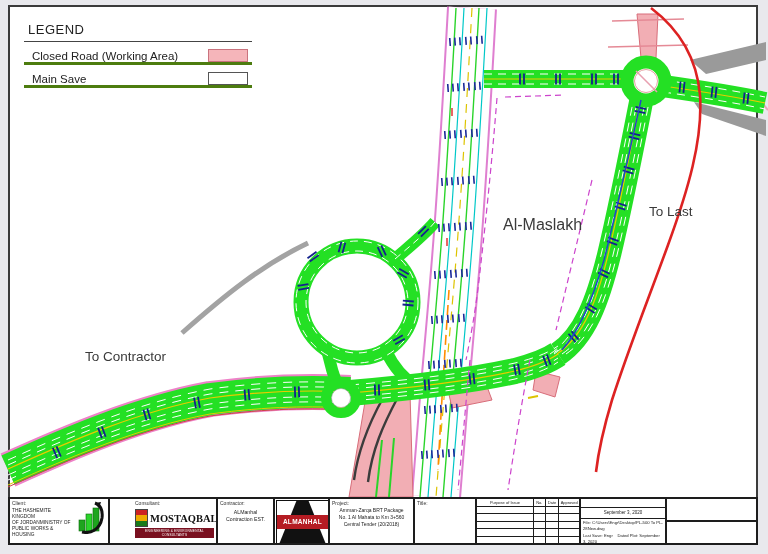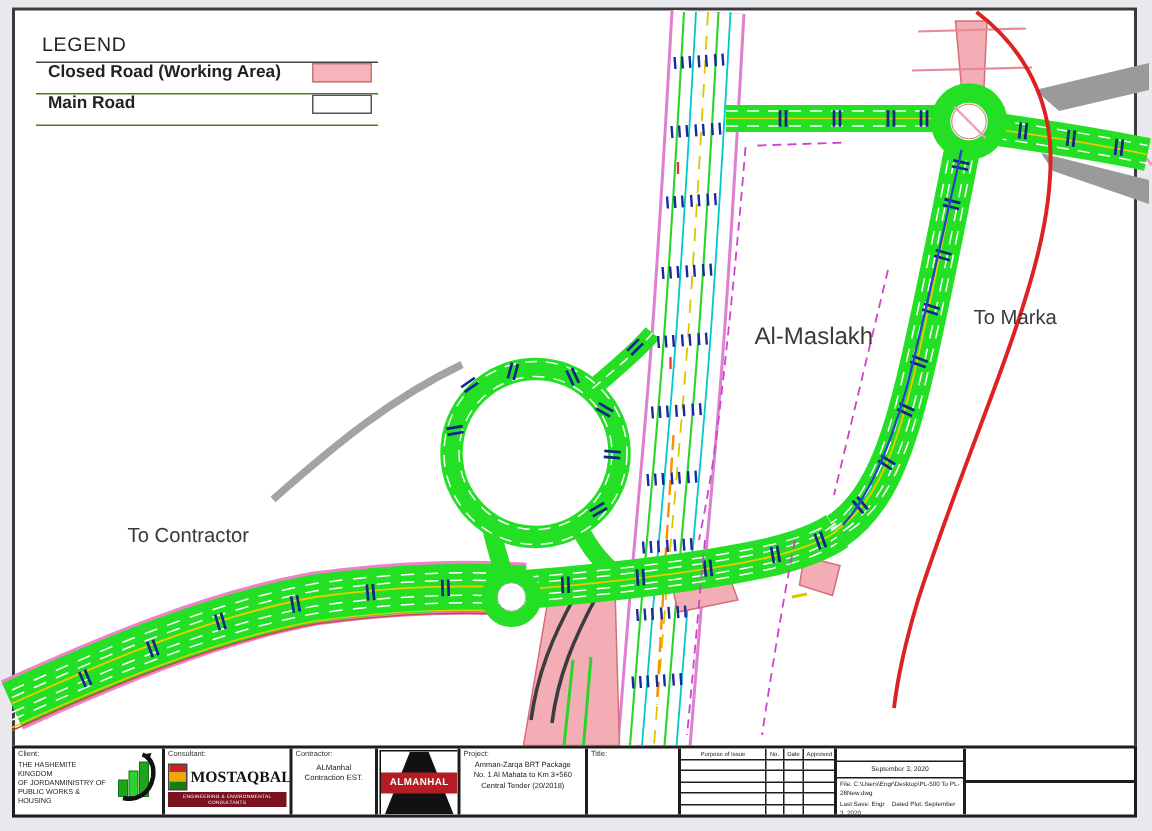--- a/index.html
+++ b/index.html
@@ -6,22 +6,22 @@
   .stage{position:relative;width:768px;height:554px;background:#e9e9ed;overflow:hidden;
          font-family:"Liberation Sans",sans-serif;color:#222;padding-left:42px;}
   .sheet{position:absolute;left:8px;top:5px;width:750px;height:540px;background:#fff;
          border:2px solid #3b3b3b;box-sizing:border-box;}
   .mapsvg{position:absolute;left:0;top:0;width:768px;height:554px;}
 
   
   .legend{position:absolute;left:24px;top:20px;width:228px;background:#fff;z-index:5;}
   .legend-title{font-size:13px;letter-spacing:.5px;color:#222;padding:2px 0 4px 4px;}
   .legend-table{border-top:1px solid #444;}
-  .legend-row{display:flex;align-items:flex-start;justify-content:space-between;
-              height:20px;border-bottom:1px solid #4d7c0f;padding:0 2px 0 8px;font-weight:bold;}
+  .legend-row{display:flex;align-items:flex-end;justify-content:space-between;
+              height:20px;border-bottom:3px solid #4d7c0f;padding:0 2px 0 8px;}
   .swatch{width:40px;height:13px;box-sizing:border-box;margin-right:2px;}
   .swatch-closed{background:#f5b5ba;border:1px solid #c9737e;}
   .swatch-opened{background:#25e425;border:1px solid #0d8a0d;}
   .swatch-main{background:#ffffff;border:1px solid #555;}
   .legend-label{font-size:11.5px;color:#222;}
 
   
   .maplabel{position:absolute;z-index:4;color:#3a3a3a;white-space:nowrap;}
   .lbl-maslakh{left:503px;top:216px;font-size:16px;}
   .lbl-marka{left:649px;top:204px;font-size:13.5px;}
@@ -30,21 +30,21 @@
   
   .tblock{position:absolute;left:8px;top:497px;width:750px;height:48px;background:#fff;
           border:2px solid #1d1d1d;box-sizing:border-box;display:flex;z-index:6;}
   .tcell{border-right:2px solid #1d1d1d;box-sizing:border-box;height:100%;overflow:hidden;
          padding:1px 2px;position:relative;}
   .tcell:last-child{border-right:none;}
   .tiny-label{font-size:5px;color:#333;}
   .c-client{width:100px;display:flex;}
   .client-lines{font-size:4.8px;line-height:1.25;margin-top:2px;color:#222;}
   .client-logo{width:30px;height:34px;flex:none;margin-left:1px;}
-  .c-consult{width:85px;}
+  .c-consult{width:85px;margin-left:23px;}
   .consult-inner{display:flex;align-items:center;margin-top:3px;}
   .most-emblem{width:11px;height:16px;flex:none;margin-right:2px;border:1px solid #444;
                display:flex;flex-direction:column;}
   .most-emblem span{flex:1;}
   .me1{background:#c22;}.me2{background:#ea0;}.me3{background:#1a7a1a;}
   .most-name{font-family:"Liberation Serif",serif;font-weight:bold;font-size:10.5px;color:#111;}
   .most-tag{background:#7a1020;color:#fff;font-size:3.2px;text-align:center;margin-top:1px;
             padding:1px 0;letter-spacing:.2px;}
   .c-contract{width:57px;}
   .contract-name{font-size:5.2px;text-align:center;line-height:1.3;margin-top:3px;}
@@ -247,28 +247,28 @@
   </svg>
 
   <div class="legend">
     <div class="legend-title">LEGEND</div>
     <div class="legend-table">
       <div class="legend-row">
         <span class="legend-label">Closed Road (Working Area)</span>
         <span class="swatch swatch-closed"></span>
       </div>
       <div class="legend-row">
-        <span class="legend-label">Main Road</span>
+        <span class="legend-label">Main Save</span>
         <span class="swatch swatch-main"></span>
       </div>
     </div>
   </div>
 
   <div class="maplabel lbl-maslakh">Al-Maslakh</div>
-  <div class="maplabel lbl-marka">To Marka</div>
+  <div class="maplabel lbl-marka">To Last</div>
   <div class="maplabel lbl-tabarbour">To Contractor</div>
 
   <div class="tblock">
 
     <div class="tcell c-client">
       <div>
         <div class="tiny-label">Client:</div>
         <div class="client-lines">
           <div>THE HASHEMITE KINGDOM</div>
           <div>OF JORDANMINISTRY OF</div>

